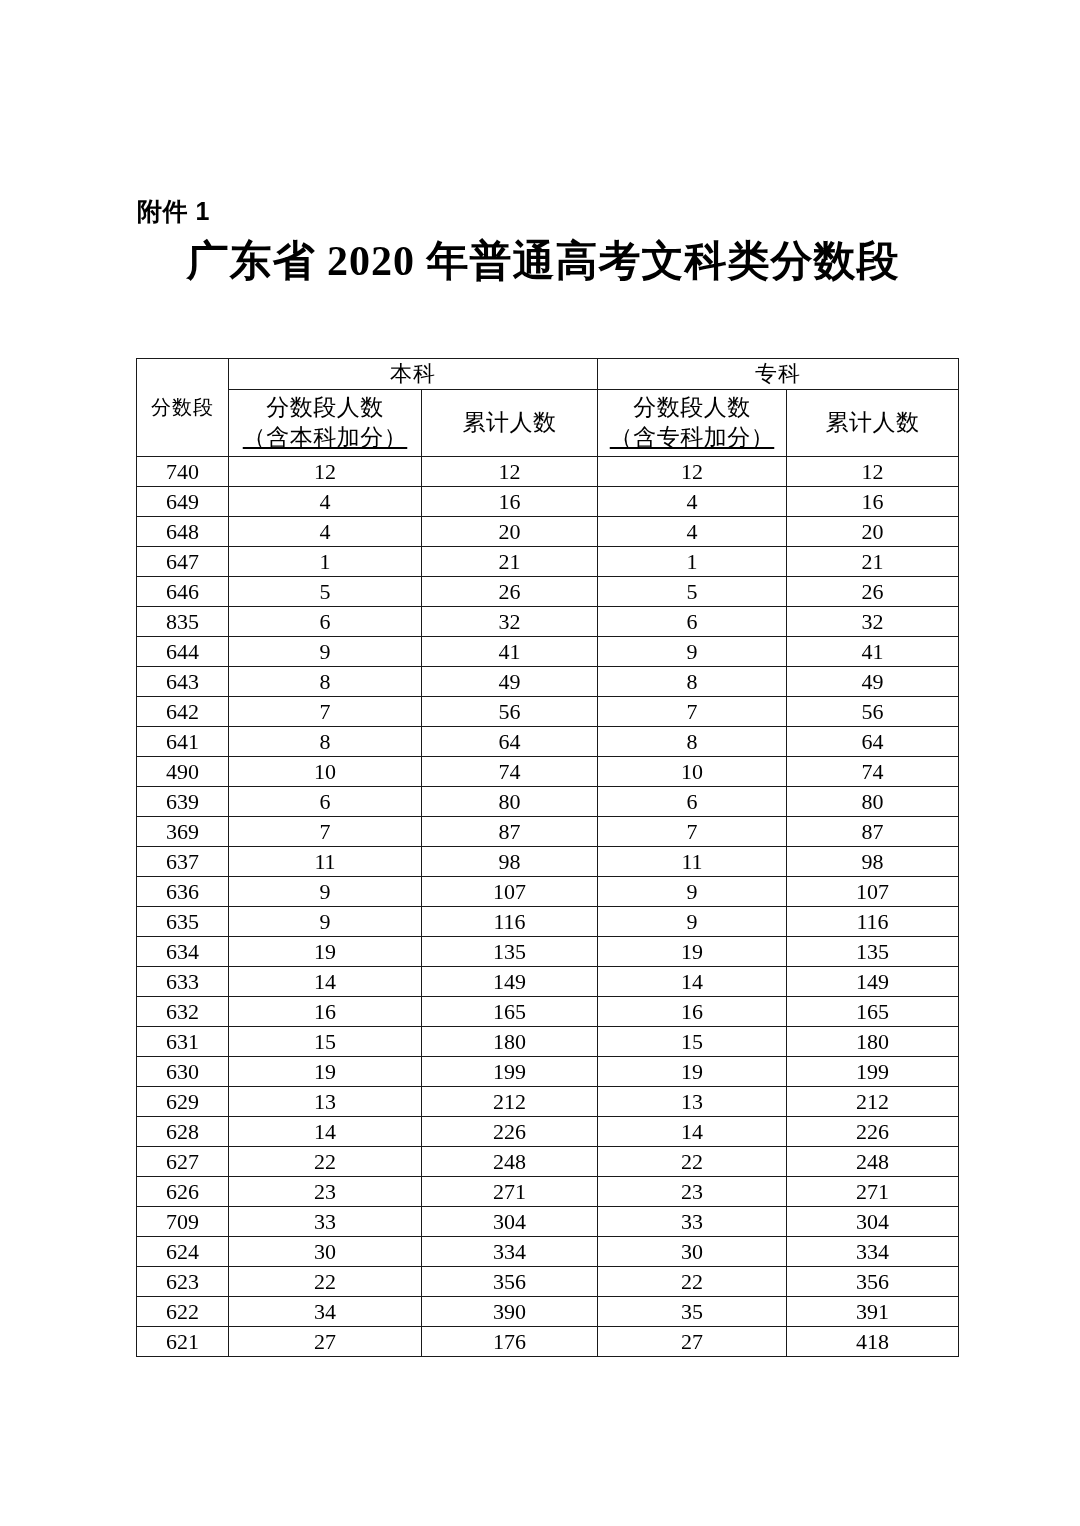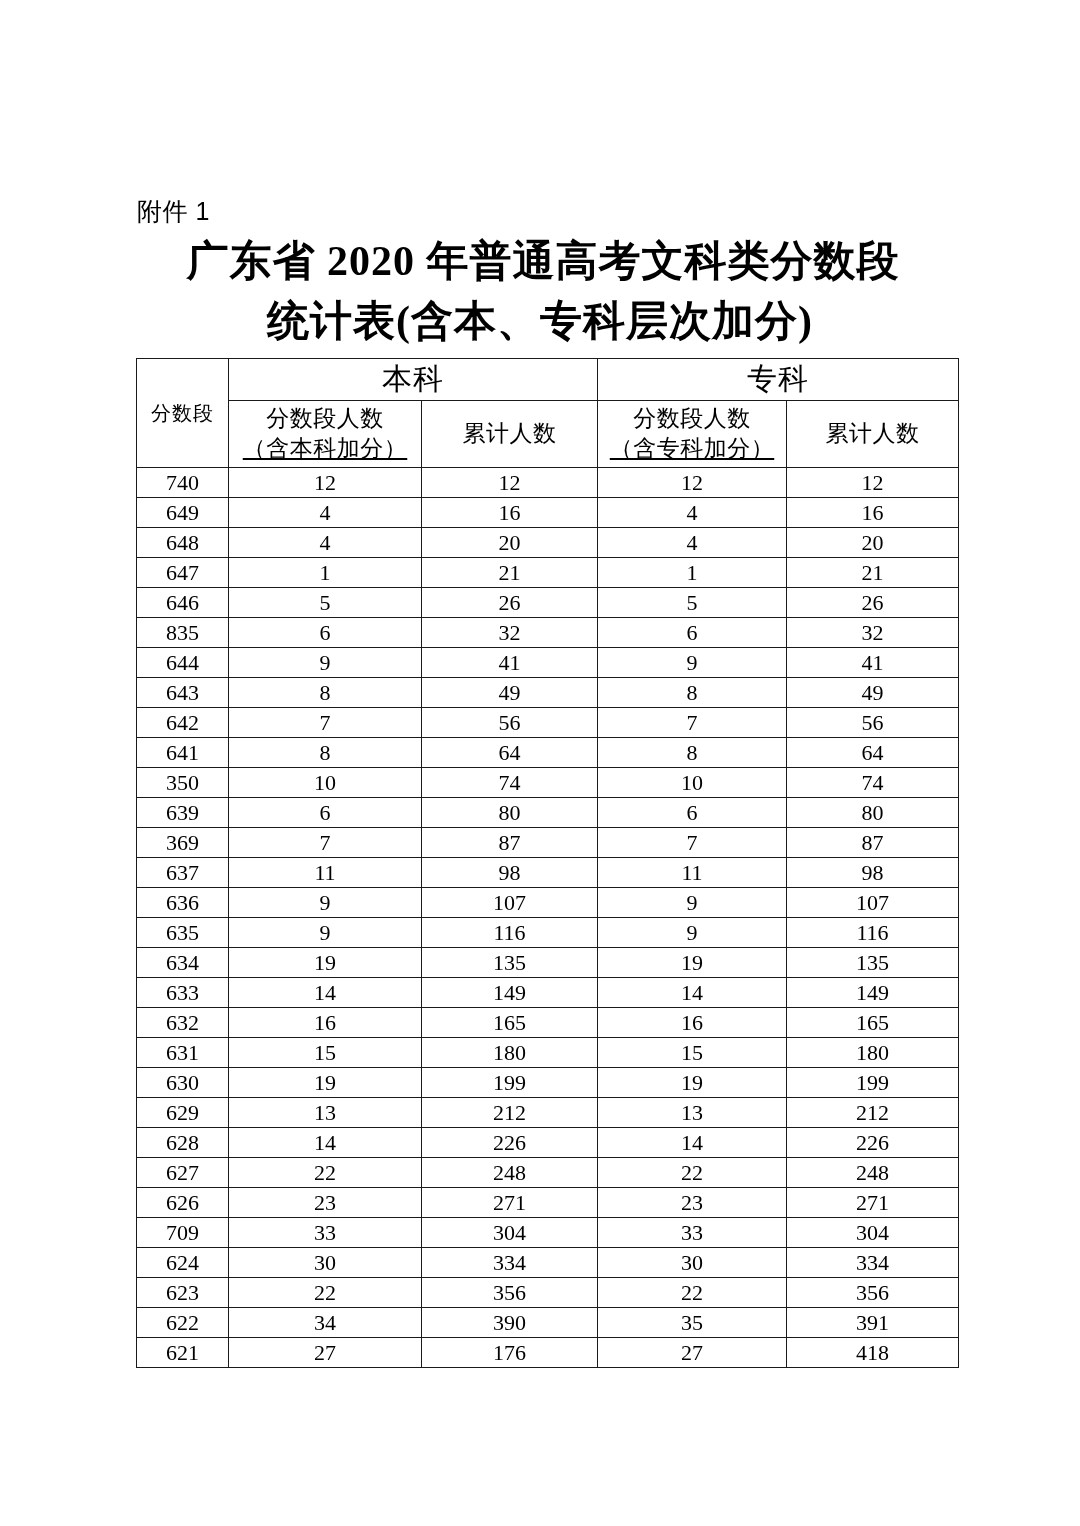--- a/index.html
+++ b/index.html
@@ -21,21 +21,21 @@
     box-sizing: border-box;
   }
 
   
   .attach-label {
     position: absolute;
     left: 137px;
     top: 196px;
     font-family: "Liberation Sans", "DejaVu Sans", sans-serif;
     font-size: 25px;
-    font-weight: 400;
+    font-weight: 700;
     letter-spacing: 0.5px;
     line-height: 1.2;
     white-space: nowrap;
   }
 
   
   .doc-title {
     position: absolute;
     left: 0;
     top: 232px;
@@ -78,21 +78,21 @@
   }
   
   col.c-band   { width: 92px; }
   col.c-bk-seg { width: 193px; }
   col.c-bk-cum { width: 176px; }
   col.c-zk-seg { width: 189px; }
   col.c-zk-cum { width: 172px; }
 
   .hdr-group {
     height: 30px;
-    font-size: 30px;
+    font-size: 22px;
     letter-spacing: 1px;
   }
   .hdr-sub {
     height: 66px;
     font-size: 23px;
     line-height: 1.32;
     letter-spacing: 0.5px;
   }
   .hdr-band {
     font-size: 20px;
@@ -118,21 +118,20 @@
 </style>
 </head>
 <body>
 
 <div class="page">
 
   <div class="attach-label">附件 1</div>
 
   <div class="doc-title">
     <span class="line line-1">广东省 2020 年普通高考文科类分数段</span>
-    <span class="line line-2">统计表(含本、专科层次加分)</span>
   </div>
 
   <div class="table-wrap">
     <table class="score-table">
       <colgroup>
         <col class="c-band">
         <col class="c-bk-seg">
         <col class="c-bk-cum">
         <col class="c-zk-seg">
         <col class="c-zk-cum">
@@ -233,21 +232,21 @@
             <td>56</td>
           </tr>
           <tr>
             <td class="band-cell">641</td>
             <td>8</td>
             <td>64</td>
             <td>8</td>
             <td>64</td>
           </tr>
           <tr>
-            <td class="band-cell">350</td>
+            <td class="band-cell">490</td>
             <td>10</td>
             <td>74</td>
             <td>10</td>
             <td>74</td>
           </tr>
           <tr>
             <td class="band-cell">639</td>
             <td>6</td>
             <td>80</td>
             <td>6</td>

